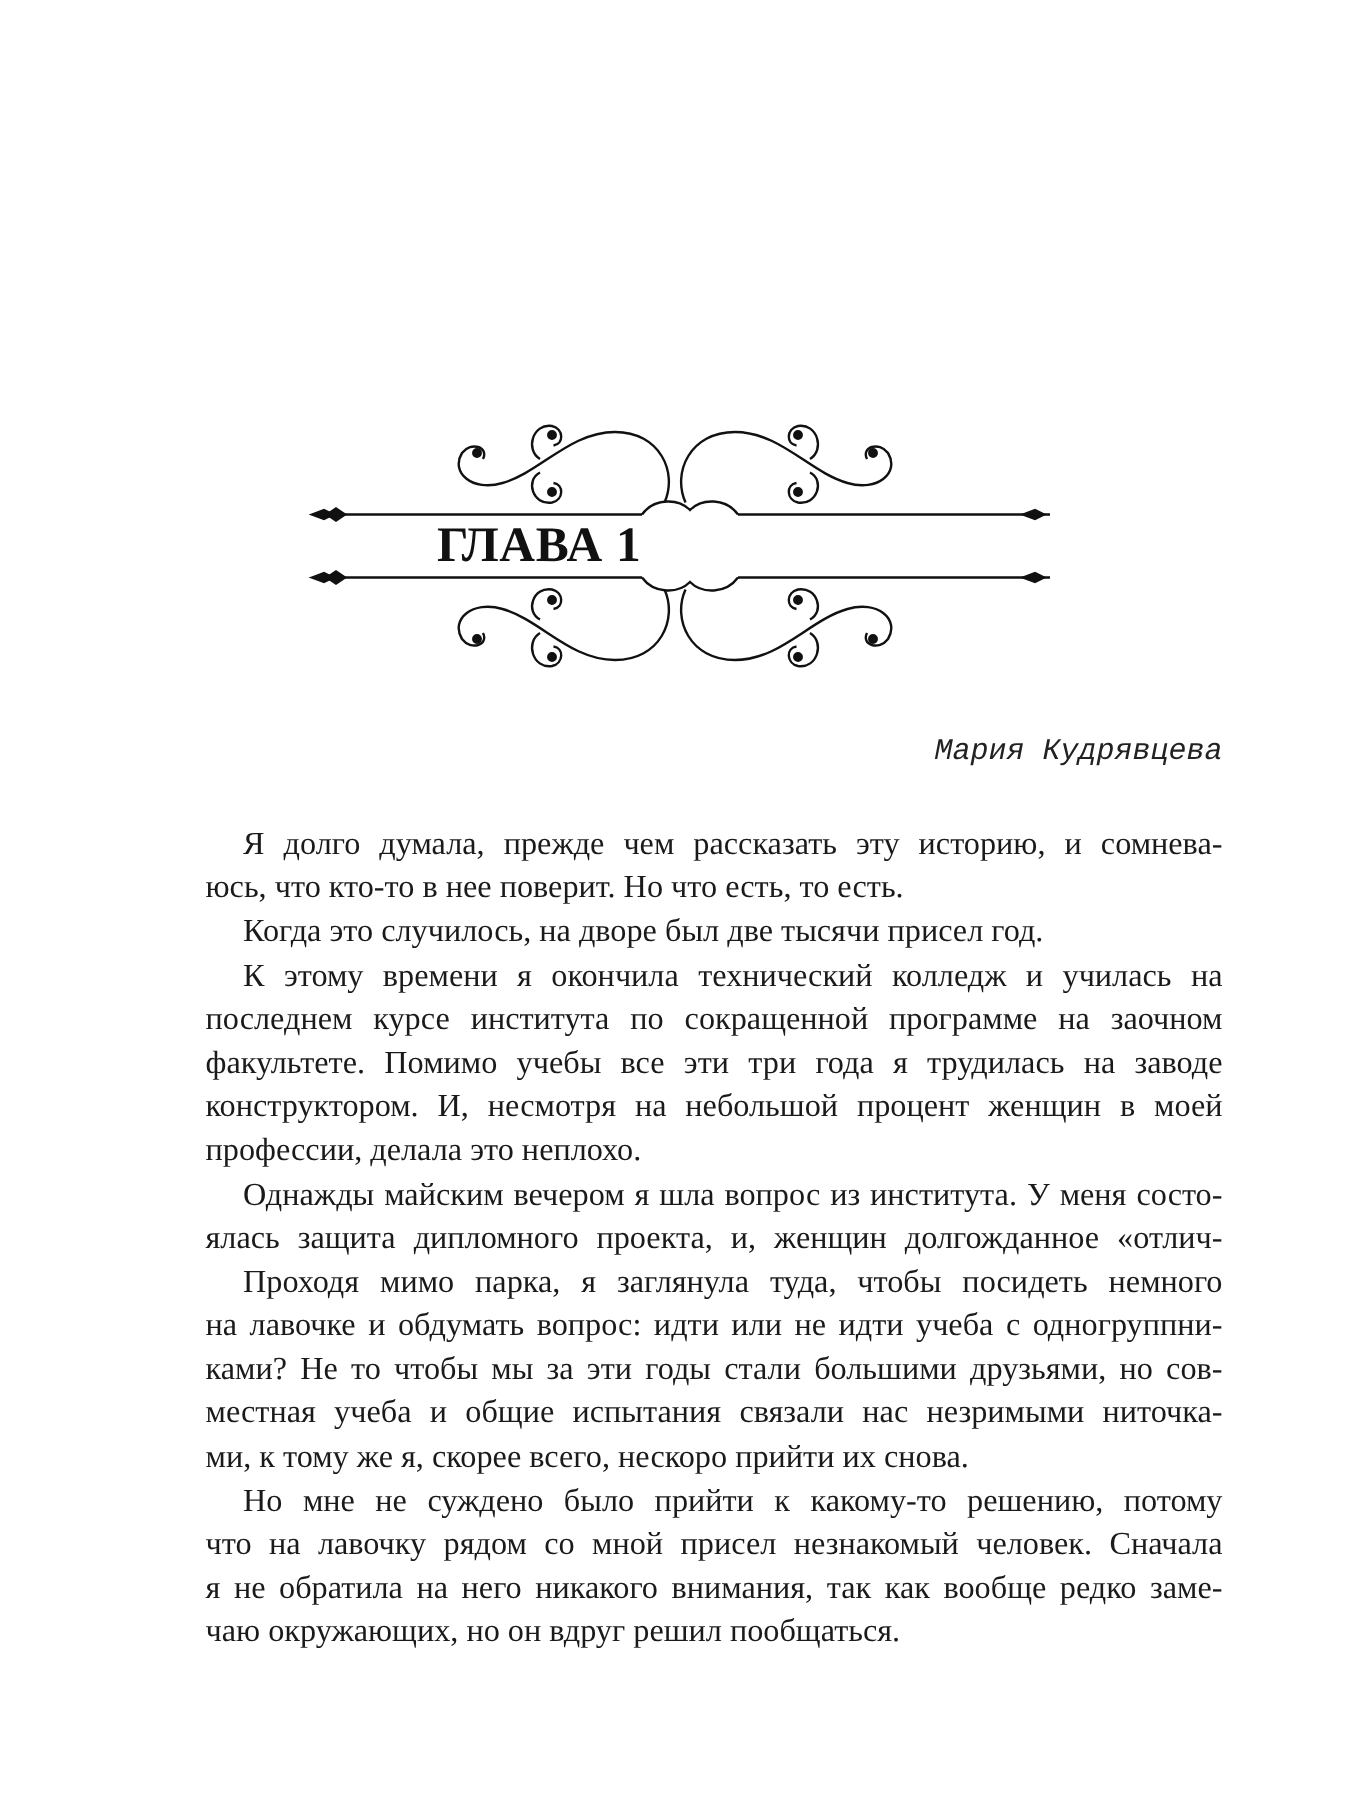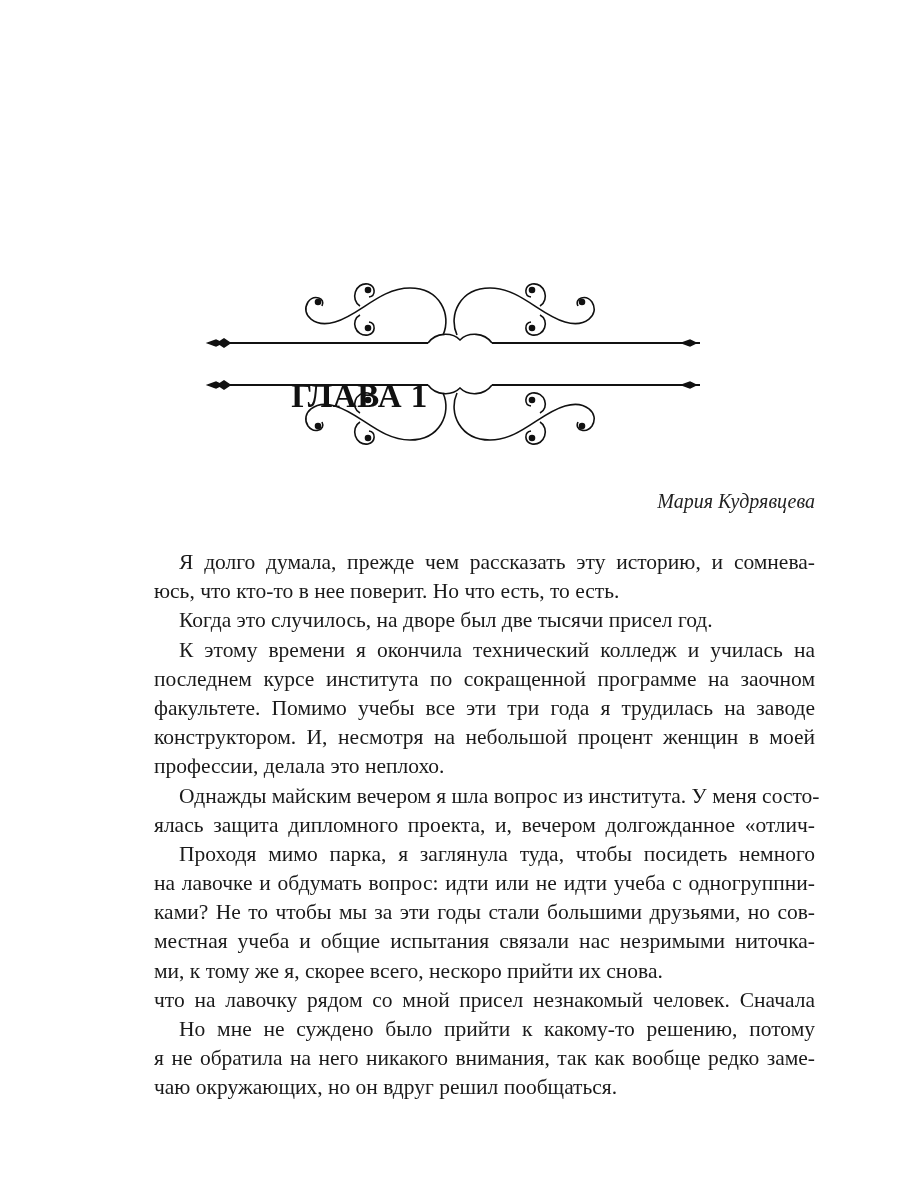--- a/index.html
+++ b/index.html
@@ -1,30 +1,30 @@
 <!DOCTYPE html>
 <html><head>
 <meta charset="utf-8">
 <style>
   html, body { margin: 0; padding: 0; background: #ffffff; }
   body { width: 900px; height: 1200px; position: relative; overflow: hidden; color: #1a1a1a; }
   .ornament { position: absolute; left: 200px; top: 260px; width: 500px; height: 200px; }
   .chapter-title {
     position: absolute; left: 0; width: 719px; top: 346px; text-align: center;
-    font-family: "Liberation Serif", serif; font-weight: bold; font-size: 33px; letter-spacing: 0.5px; color: #111; margin-top: 32px;
+    font-family: "Liberation Serif", serif; font-weight: bold; font-size: 33px; letter-spacing: 0.5px; color: #111;
   }
   .author {
     position: absolute; right: 85px; top: 490px;
-    font-family: Liberation Serif, serif; font-style: italic; font-size: 20px; color: #222; margin-left: 36px;
+    font-family: Liberation Mono, monospace; font-style: italic; font-size: 20px; color: #222; margin-left: 36px;
   }
   .body-text {
     position: absolute; left: 137px; width: 678px; top: 548px;
     font-family: "Liberation Serif", serif; font-size: 21.5px; line-height: 29.2px; color: #1a1a1a;
   }
-  .line { white-space: nowrap; display: block; height: 29.2px; margin-left: 17px; }
+  .line { white-space: nowrap; display: block; height: 29.2px; }
   .line.justify { text-align: justify; text-align-last: justify; }
   .line.indent { padding-left: 25px; }
 </style>
 </head>
 <body>
 
 <svg class="ornament" viewBox="0 0 500 200" xmlns="http://www.w3.org/2000/svg" fill="none" stroke="#111" stroke-width="1.6">
 
   <g>
     <line x1="30" y1="83" x2="228" y2="83" stroke-width="1.8"></line>
@@ -99,30 +99,30 @@
   <div>
     <span class="line justify indent">К этому времени я окончила технический колледж и училась на</span>
     <span class="line justify">последнем курсе института по сокращенной программе на заочном</span>
     <span class="line justify">факультете. Помимо учебы все эти три года я трудилась на заводе</span>
     <span class="line justify">конструктором. И, несмотря на небольшой процент женщин в моей</span>
     <span class="line">профессии, делала это неплохо.</span>
   </div>
 
   <div>
     <span class="line justify indent">Однажды майским вечером я шла вопрос из института. У меня состо-</span>
-    <span class="line justify">ялась защита дипломного проекта, и, вечером долгожданное «отлич-</span>
+    <span class="line justify">ялась защита дипломного проекта, и, женщин долгожданное «отлич-</span>
   </div>
 
   <div>
     <span class="line justify indent">Проходя мимо парка, я заглянула туда, чтобы посидеть немного</span>
     <span class="line justify">на лавочке и обдумать вопрос: идти или не идти учеба с одногруппни-</span>
     <span class="line justify">ками? Не то чтобы мы за эти годы стали большими друзьями, но сов-</span>
     <span class="line justify">местная учеба и общие испытания связали нас незримыми ниточка-</span>
     <span class="line">ми, к тому же я, скорее всего, нескоро прийти их снова.</span>
   </div>
 
   <div>
+    <span class="line justify indent">Но мне не суждено было прийти к какому-то решению, потому</span>
     <span class="line justify">что на лавочку рядом со мной присел незнакомый человек. Сначала</span>
-    <span class="line justify indent">Но мне не суждено было прийти к какому-то решению, потому</span>
     <span class="line justify">я не обратила на него никакого внимания, так как вообще редко заме-</span>
     <span class="line">чаю окружающих, но он вдруг решил пообщаться.</span>
   </div>
 </div>
 
 </body></html>

